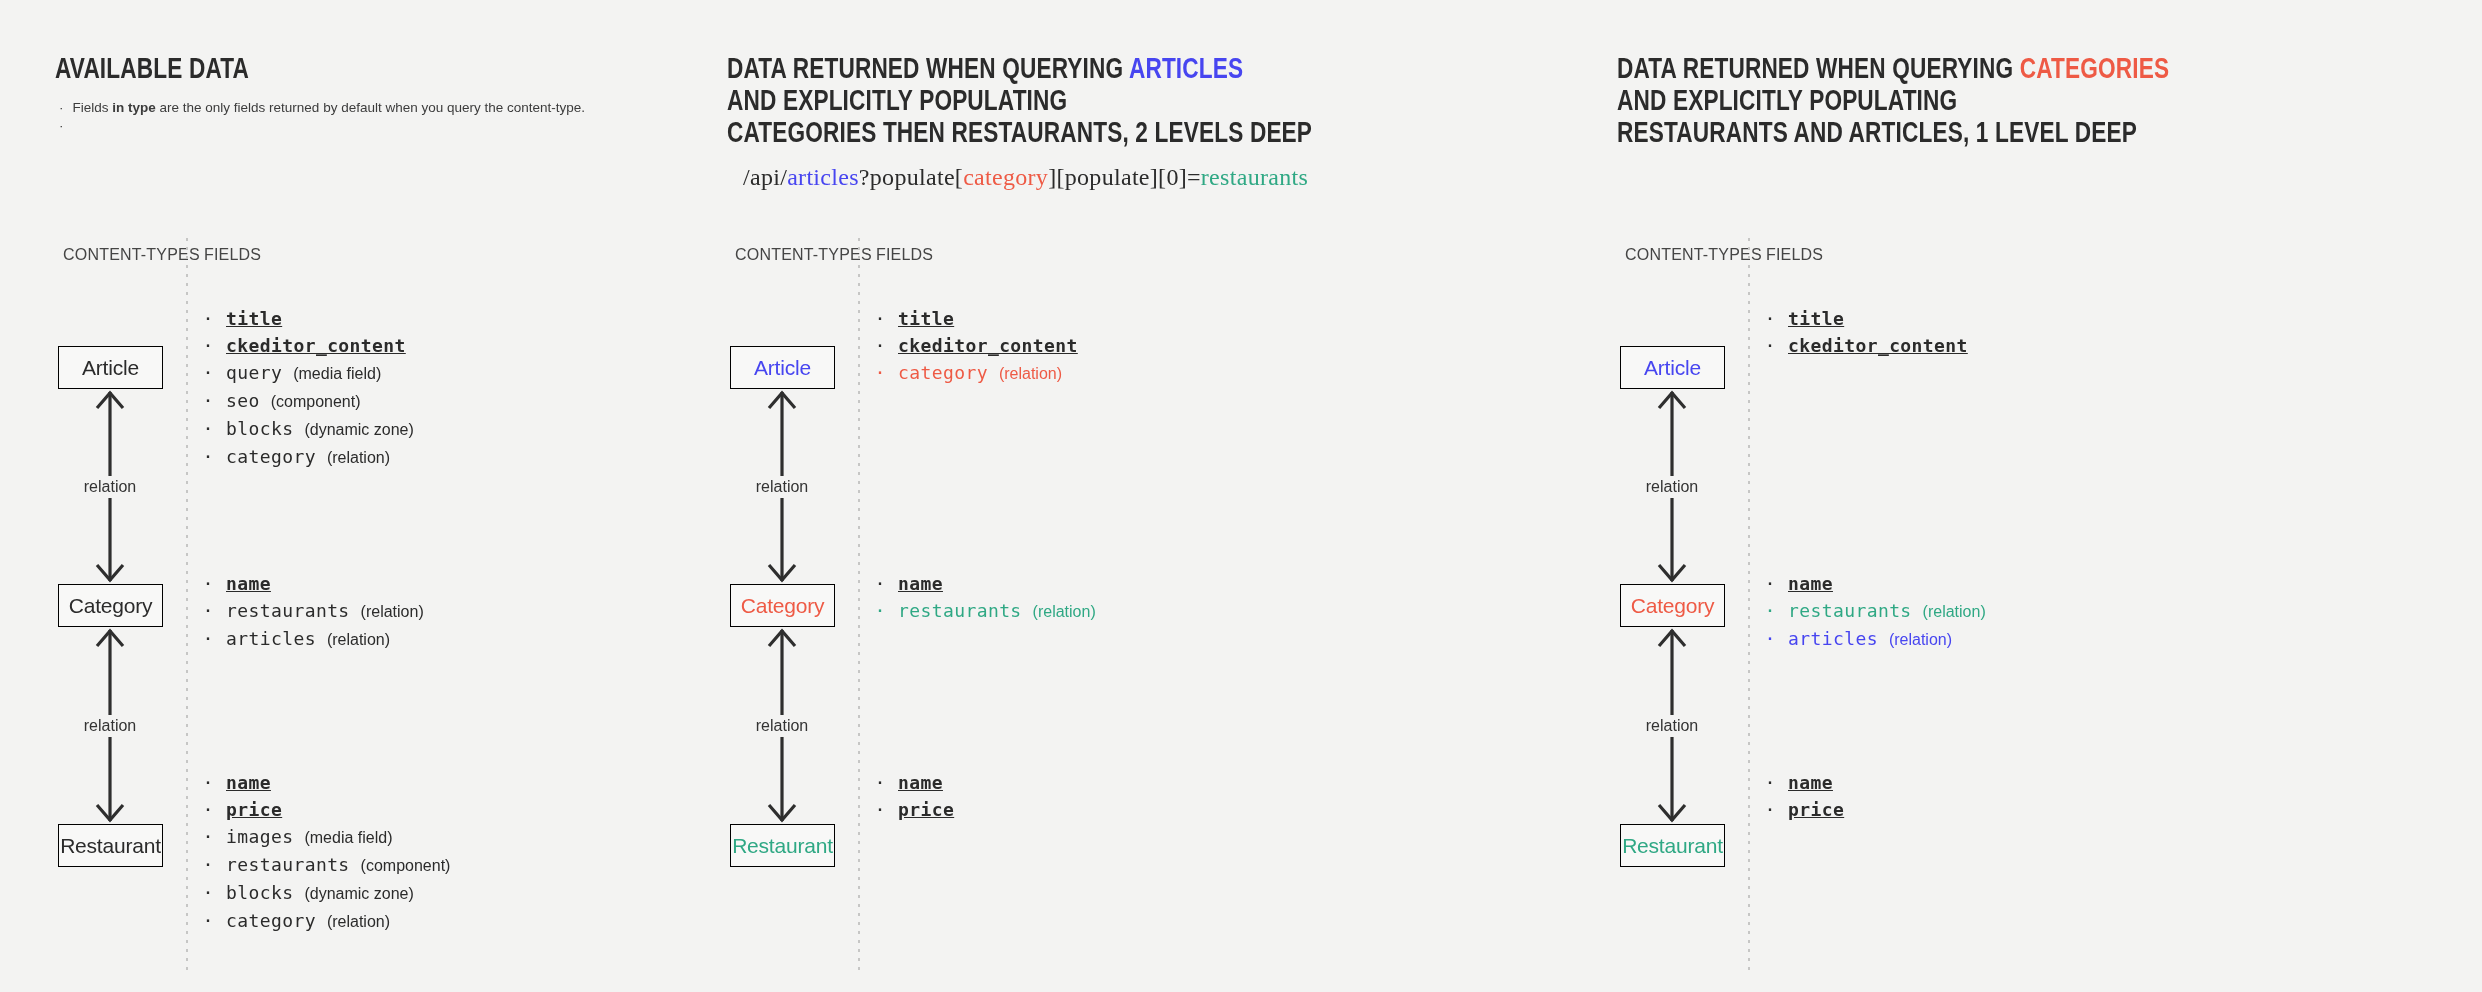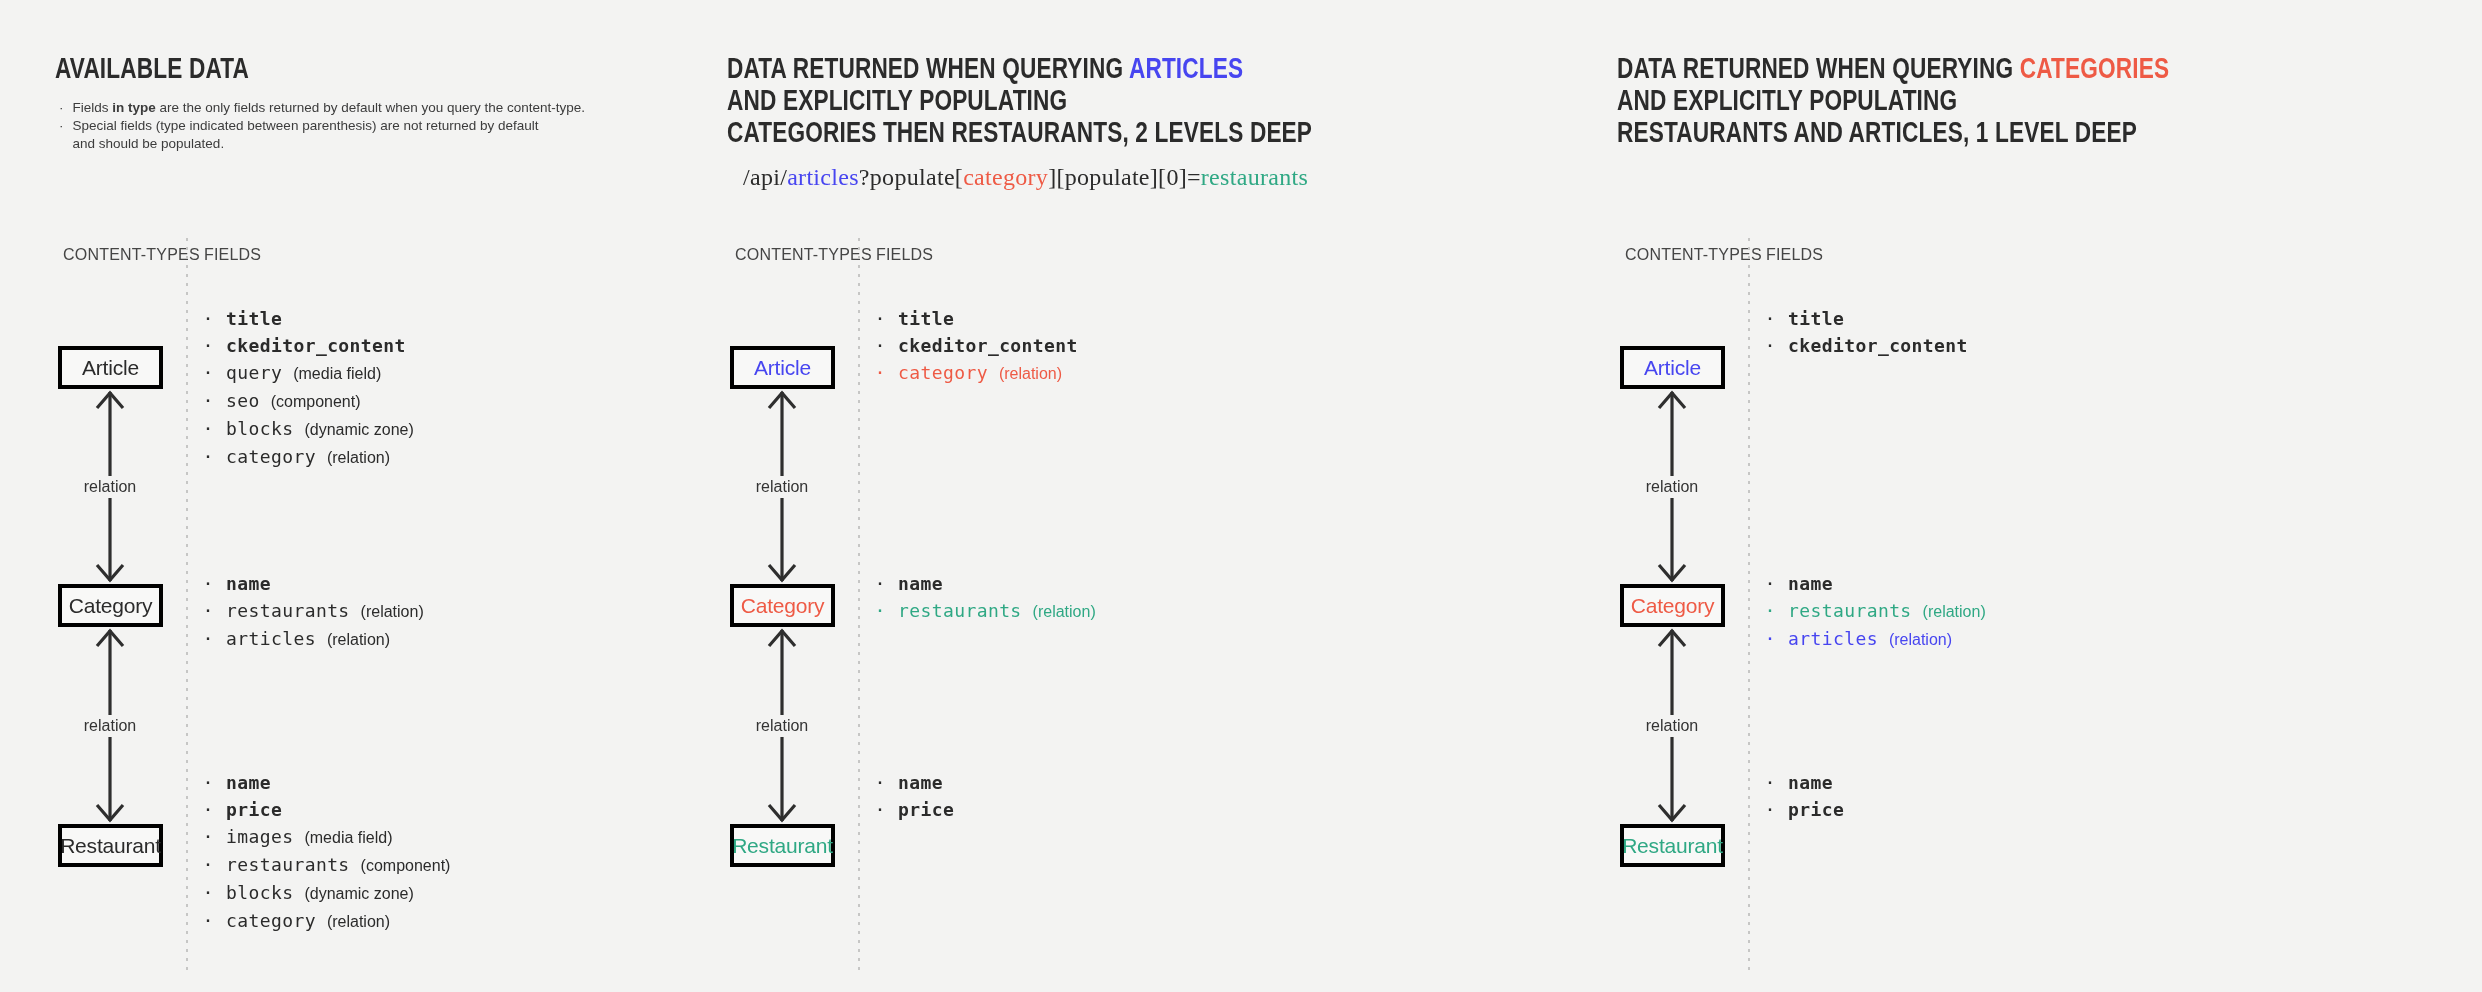--- a/index.html
+++ b/index.html
@@ -30,57 +30,55 @@
 
   .divider {
     position:absolute; left:131px; top:222px; width:2px; height:736px;
     background-image:repeating-linear-gradient(to bottom, #c6c6c5 0px, #c6c6c5 3px, transparent 3px, transparent 9px);
   }
 
   .diagram { position:absolute; inset:0; }
 
   .node-box {
     position:absolute; left:3px; width:105px; height:43px;
-    border:4px solid #000000; background:#f8f8f7;
+    border:1px solid #000000; background:#f8f8f7;
     box-sizing:border-box;
     display:flex; align-items:center; justify-content:center;
     font-size:21px; letter-spacing:-0.2px;
   }
 
   .arrow { position:absolute; left:27px; }
   .relation-label {
     position:absolute; left:55px; transform:translate(-50%,-50%);
     background:#f3f3f2; padding:2px 6px;
     font-size:16px; color:#333333;
   }
 
   .fields-list { position:absolute; left:149px; }
   .field-item { display:flex; align-items:baseline; line-height:25px; white-space:nowrap; }
   .field-bullet { font-size:24px; margin-right:14px; }
   .field-name { font-family:"DejaVu Sans Mono", monospace; font-size:18px; letter-spacing:0.4px; }
-  .field-name.bold { font-weight:bold; }
+  .field-name.bold { font-weight:bold;text-decoration:underline; }
   .field-type { font-size:16px; margin-left:11px; }
 </style>
 </head>
 <body>
 
 <div id="canvas">
     <section class="section" style="left: 55px;">
     <div class="title">
         <div class="title-line"><span style="color: rgb(43, 43, 43);">AVAILABLE DATA</span></div>
       </div>
     <div class="notes">
         <div class="note-item">
           <span class="note-bullet">·</span>
           <span class="note-text"><span>Fields </span><span style="font-weight: bold;">in type</span><span> are the only fields returned by default when you query the content-type.</span></span>
         </div>
         <div class="note-item">
           <span class="note-bullet">·</span>
-          <span class="note-text"><span>Special fields (type indicated between parenthesis) are not returned by default
-and should be populated.</span></span>
         </div>
       </div>
 
     <div class="ct-label">CONTENT-TYPES</div>
     <div class="f-label">FIELDS</div>
     <div class="divider"></div>
     <div class="diagram">
         <div class="node-box" style="top: 330px; color: rgb(43, 43, 43);">Article</div>
         <div class="fields-list" style="top: 288px;">
           <div class="field-item">

